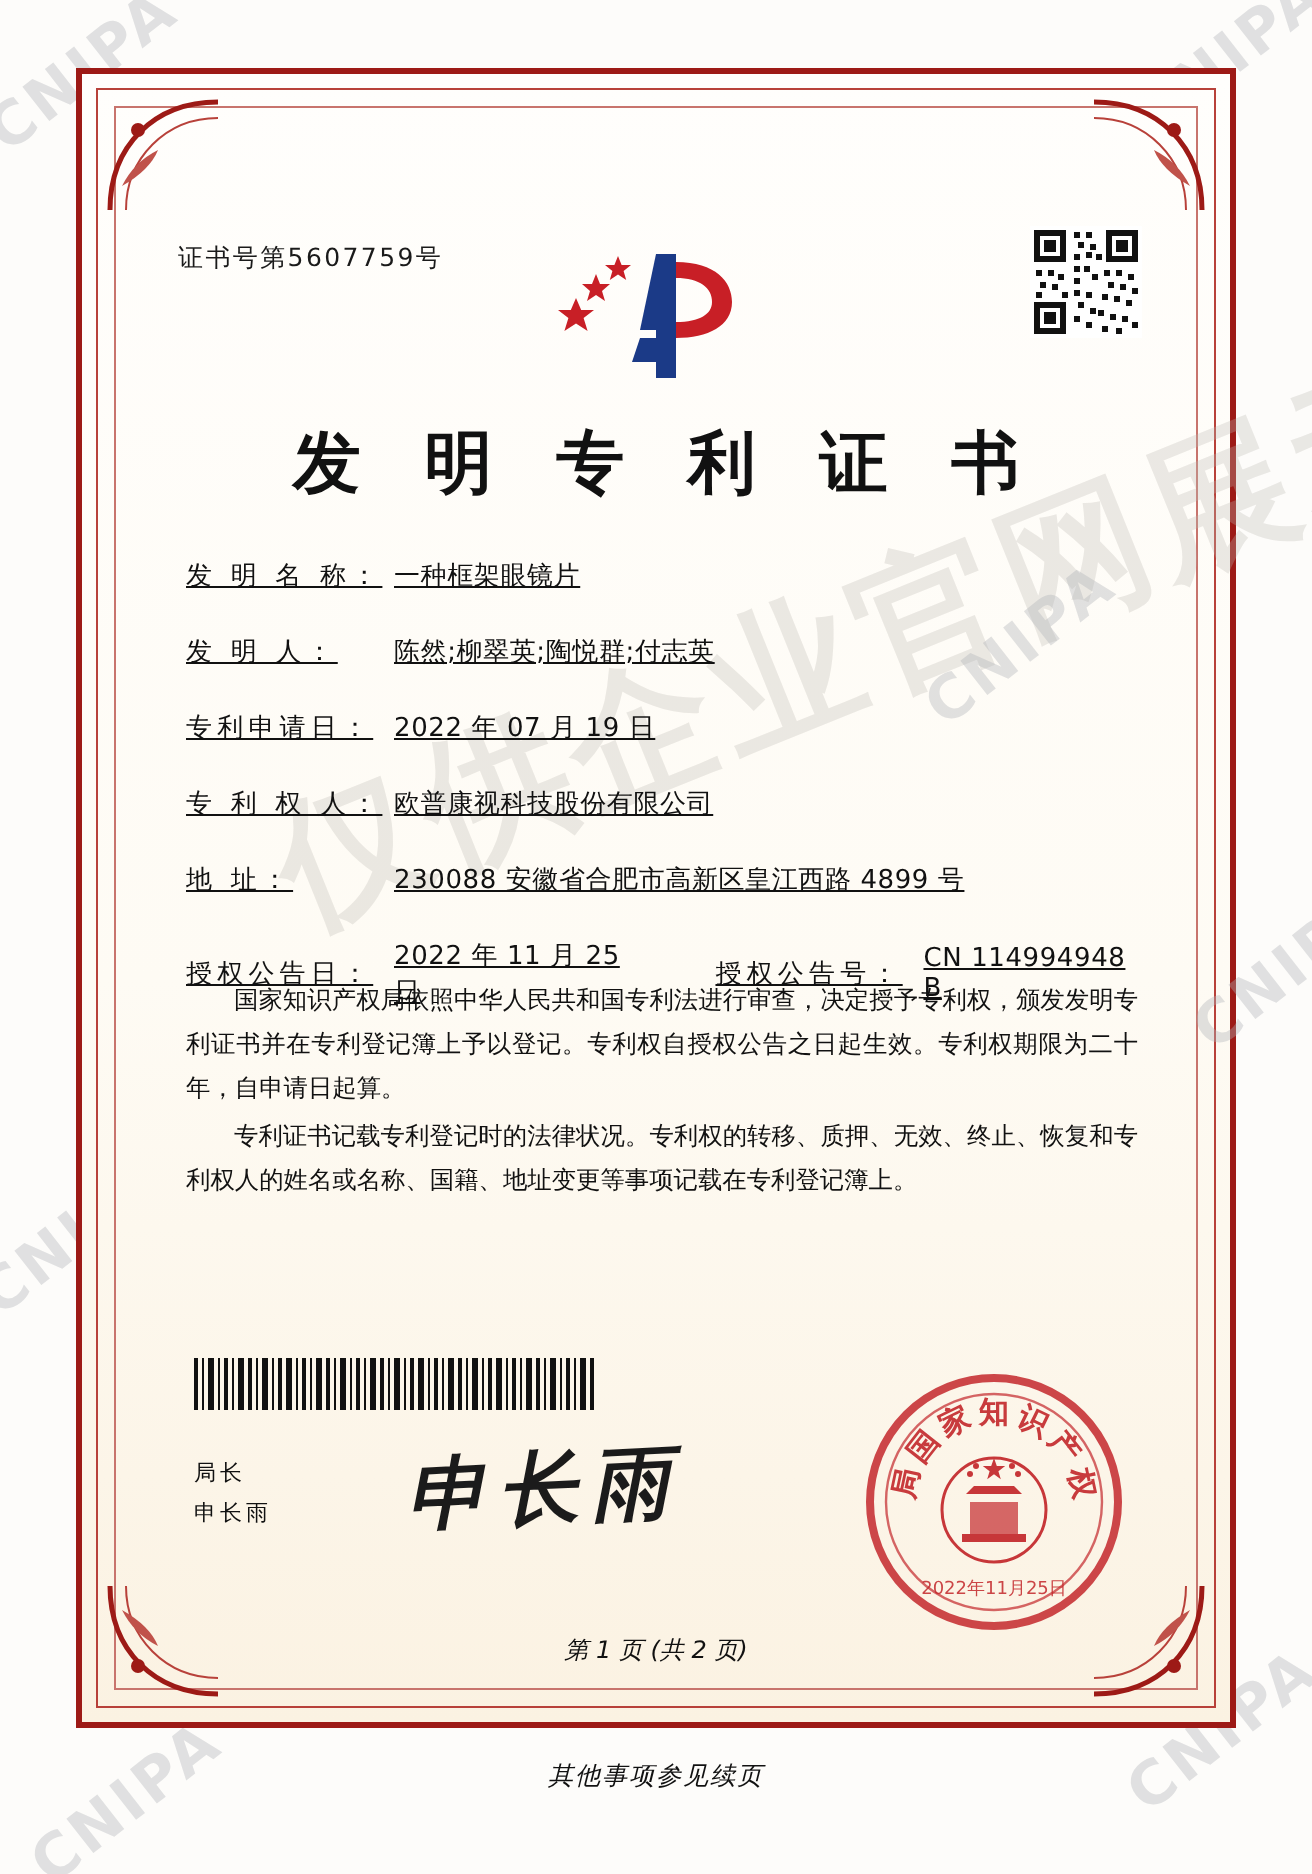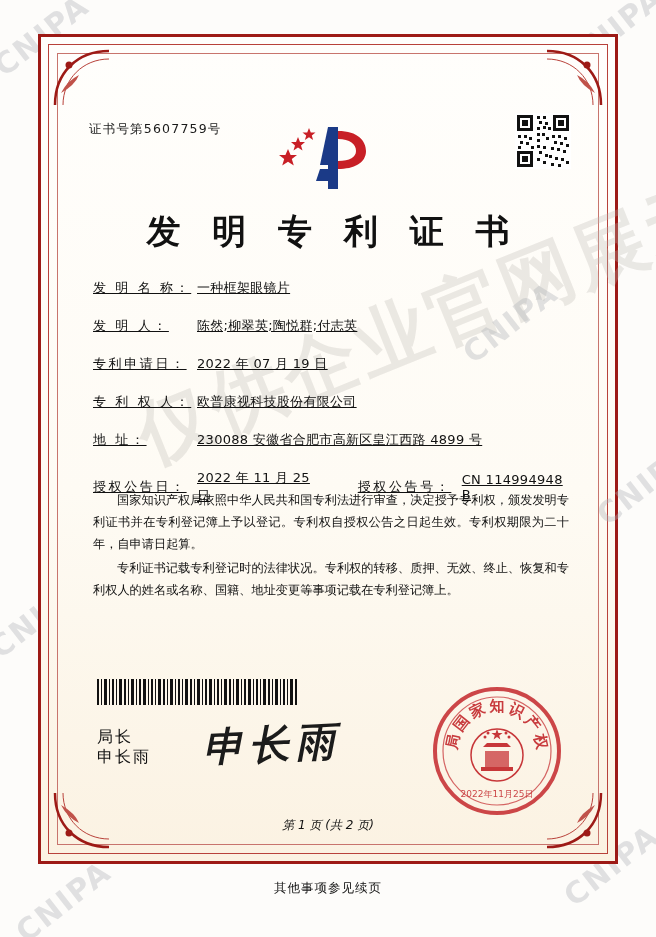--- a/index.html
+++ b/index.html
@@ -149,21 +149,21 @@
     top: 642px;
     width: 200px;
     height: 26px;
   }
 
   
   .sig-label {
     position: absolute;
     left: 56px;
     top: 690px;
-    font-size: 16px;
+    font-size: 11px;
     line-height: 20px;
     letter-spacing: 2px;
     color: #111;
   }
   .sig-script {
     position: absolute;
     left: 162px;
     top: 680px;
     font-family: "DejaVu Serif", "Liberation Serif", serif;
     font-style: italic;
@@ -193,20 +193,21 @@
     font-style: italic;
   }
   .footnote {
     position: absolute;
     left: 0; right: 0;
     top: 880px;
     text-align: center;
     font-size: 12.5px;
     color: #111;
     letter-spacing: 1px;
+    font-style: italic;
   }
 
   
   .wm {
     position: absolute;
     color: rgba(170,170,175,0.30);
     font-family: "DejaVu Sans", sans-serif;
     pointer-events: none;
     user-select: none;
     white-space: nowrap;

